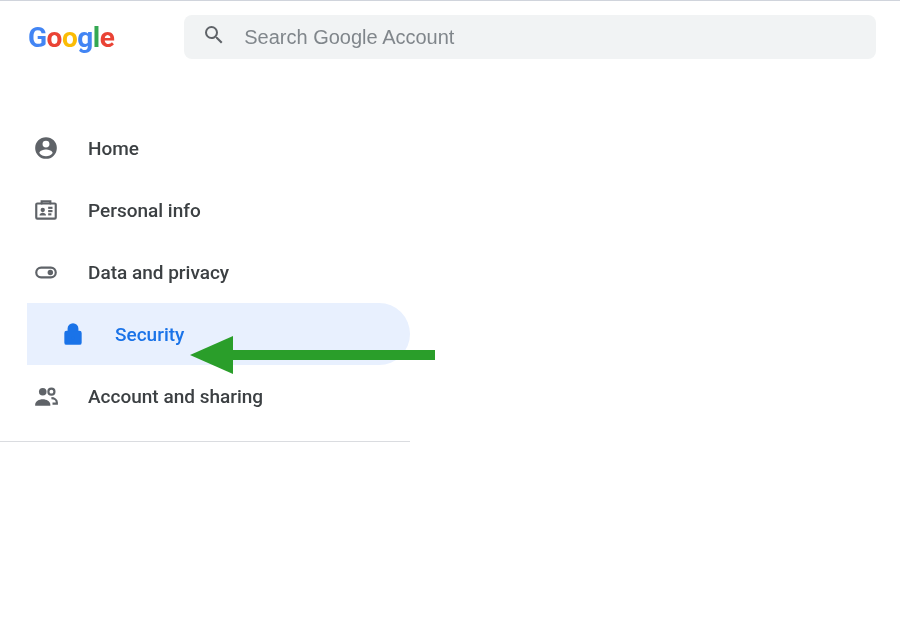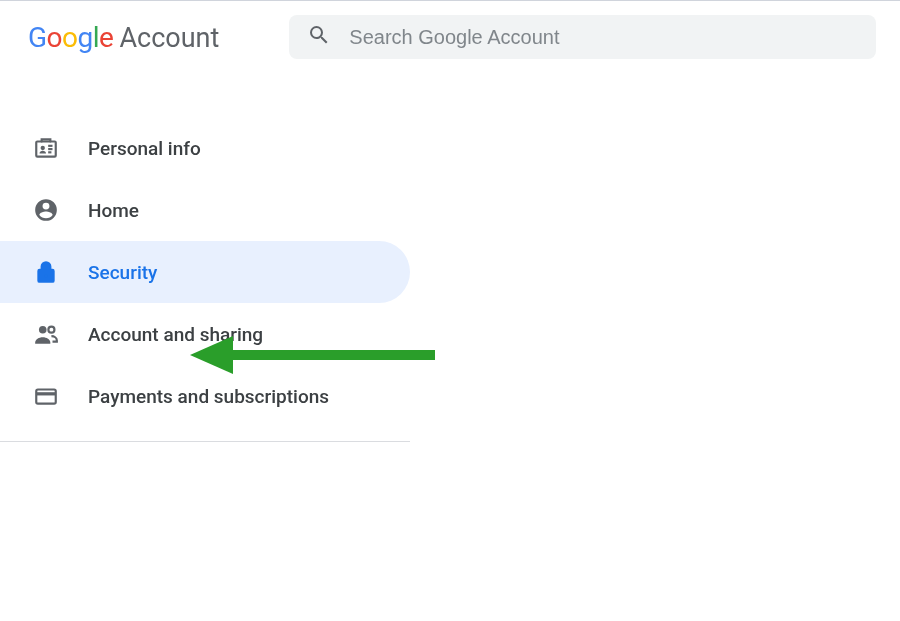--- a/index.html
+++ b/index.html
@@ -17,21 +17,21 @@
       padding: 14px 24px 18px 28px;
       gap: 70px;
     }
     .logo-block {
       display: flex;
       align-items: baseline;
       gap: 6px;
     }
     .google-logo {
       font-size: 28px;
-      font-weight: 400;
+      font-weight: 700;
       letter-spacing: -0.5px;
     }
     .google-logo .g1 { color: #4285F4; }
     .google-logo .o1 { color: #EA4335; }
     .google-logo .o2 { color: #FBBC05; }
     .google-logo .g2 { color: #4285F4; }
     .google-logo .l1 { color: #34A853; }
     .google-logo .e1 { color: #EA4335; }
     .account-text {
       font-size: 27px;
@@ -84,20 +84,21 @@
     .nav-item .icon-wrap svg { width: 26px; height: 26px; }
     .nav-label {
       font-size: 19px;
       color: #3c4043;
       font-weight: 500;
     }
     .nav-item.selected {
       background: #e8f0fe;
       border-top-right-radius: 32px;
       border-bottom-right-radius: 32px;
+      margin-left: 27px;
     }
     .nav-item.selected .nav-label { color: #1a73e8; }
     .nav-item.selected .icon-wrap svg { stroke: #1a73e8; fill: #1a73e8; }
     .divider {
       border: none;
       border-top: 1px solid #dadce0;
       margin: 14px 0;
       width: 410px;
     }
     .arrow-annotation {
@@ -108,58 +109,66 @@
     }
   </style>
 </head>
 <body>
 
 <div class="header">
   <div class="logo-block">
     <span class="google-logo">
       <span class="g1">G</span><span class="o1">o</span><span class="o2">o</span><span class="g2">g</span><span class="l1">l</span><span class="e1">e</span>
     </span>
-    <span class="account-text">Account</span>
   </div>
   <div class="search-wrapper">
     <span class="icon-wrap">
       <svg class="search-icon-svg" viewBox="0 0 24 24">
           <path d="M15.5 14h-.79l-.28-.27A6.471 6.471 0 0016 9.5 6.5 6.5 0 109.5 16c1.61 0 3.09-.59 4.23-1.57l.27.28v.79l5 4.99L20.49 19l-4.99-5zm-6 0C7.01 14 5 11.99 5 9.5S7.01 5 9.5 5 14 7.01 14 9.5 11.99 14 9.5 14z"></path>
         </svg>
     </span>
     <input class="search-input" type="text" placeholder="Search Google Account" style="">
   </div>
 </div>
 
 <nav class="sidebar">
+
+  <div class="nav-item">
+    <span class="icon-wrap">
+      <svg viewBox="0 0 24 24" fill="#5f6368">
+          <path d="M12 2a10 10 0 100 20 10 10 0 000-20zm0 3.2a3.2 3.2 0 110 6.4 3.2 3.2 0 010-6.4zm0 14.4a7.68 7.68 0 01-6.13-3.07c.03-2.03 4.09-3.15 6.13-3.15s6.1 1.12 6.13 3.15A7.68 7.68 0 0112 19.6z"></path>
+        </svg>
+    </span>
+    <span class="nav-label">Home</span>
+  </div>
 
   <div class="nav-item">
     <span class="icon-wrap">
       <svg viewBox="0 0 24 24" fill="none" stroke="#5f6368" stroke-width="2">
           <rect x="3" y="6" width="18" height="14" rx="1"></rect>
           <path d="M8 6V4h8v2" stroke-linecap="round"></path>
           <circle cx="9" cy="12" r="2" fill="#5f6368" stroke="none"></circle>
           <path d="M6 17c0-1.5 1.5-2.5 3-2.5s3 1 3 2.5" fill="#5f6368" stroke="none"></path>
           <line x1="14" y1="10" x2="18" y2="10"></line>
           <line x1="14" y1="13" x2="18" y2="13"></line>
           <line x1="14" y1="16" x2="17" y2="16"></line>
         </svg>
     </span>
     <span class="nav-label">Personal info</span>
   </div>
 
   <div class="nav-item">
     <span class="icon-wrap">
-      <svg viewBox="0 0 24 24" fill="#5f6368">
-          <path d="M12 2a10 10 0 100 20 10 10 0 000-20zm0 3.2a3.2 3.2 0 110 6.4 3.2 3.2 0 010-6.4zm0 14.4a7.68 7.68 0 01-6.13-3.07c.03-2.03 4.09-3.15 6.13-3.15s6.1 1.12 6.13 3.15A7.68 7.68 0 0112 19.6z"></path>
-        </svg>
-    </span>
-    <span class="nav-label">Home</span>
-  </div>
-
+      <svg viewBox="0 0 24 24" fill="none" stroke="#5f6368" stroke-width="2">
+          <rect x="3" y="8" width="18" height="9" rx="4.5"></rect>
+          <circle cx="16" cy="12.5" r="2.5" fill="#5f6368" stroke="none"></circle>
+        </svg>
+    </span>
+    <span class="nav-label">Data and privacy</span>
+  </div>
 
   <div class="nav-item selected">
     <span class="icon-wrap">
       <svg viewBox="0 0 24 24" fill="none" stroke="#1a73e8" stroke-width="2">
           <rect x="5" y="10" width="14" height="11" rx="1"></rect>
           <path d="M8 10V7a4 4 0 018 0v3"></path>
           <rect x="11" y="14" width="2" height="3" fill="#1a73e8" stroke="none"></rect>
         </svg>
     </span>
     <span class="nav-label">Security</span>
@@ -170,29 +179,20 @@
       <svg viewBox="0 0 24 24" fill="#5f6368">
           <circle cx="9" cy="8" r="3.5"></circle>
           <path d="M2 20c0-3 3.5-5 7-5s7 2 7 5v1H2v-1z"></path>
           <circle cx="17" cy="8" r="2.8" fill="none" stroke="#5f6368" stroke-width="2"></circle>
           <path d="M17 14c2.5 0 5 1.5 5 4v1h-4" fill="none" stroke="#5f6368" stroke-width="2"></path>
         </svg>
     </span>
     <span class="nav-label">Account and sharing</span>
   </div>
 
-  <div class="nav-item">
-    <span class="icon-wrap">
-      <svg viewBox="0 0 24 24" fill="none" stroke="#5f6368" stroke-width="2">
-          <rect x="3" y="6" width="18" height="13" rx="1.5"></rect>
-          <line x1="3" y1="10" x2="21" y2="10" stroke-width="3"></line>
-        </svg>
-    </span>
-    <span class="nav-label">Payments and subscriptions</span>
-  </div>
 
   <hr class="divider">
 
 
 </nav>
 
 <svg class="arrow-annotation" width="260" height="50" viewBox="0 0 260 50">
   <line x1="250" y1="25" x2="40" y2="25" stroke="#2a9e2a" stroke-width="10"></line>
   <polygon points="5,25 48,6 48,44" fill="#2a9e2a"></polygon>
 </svg>

